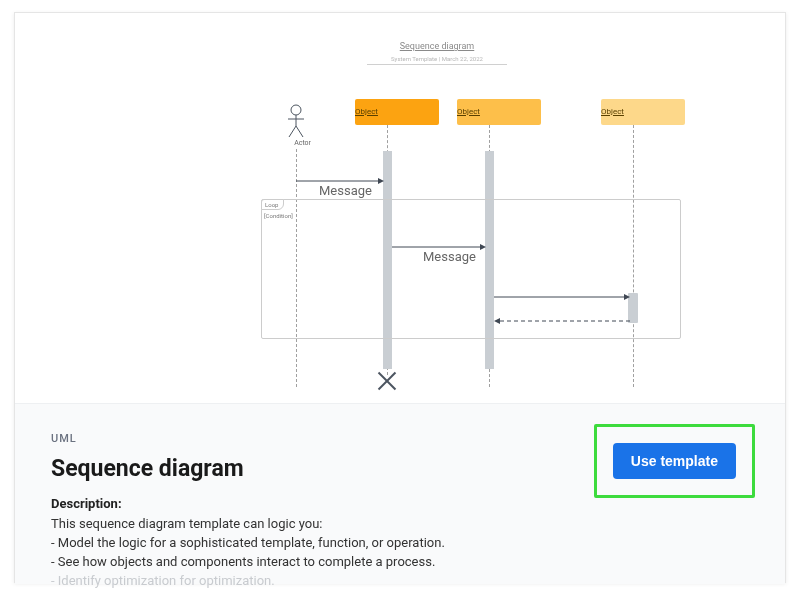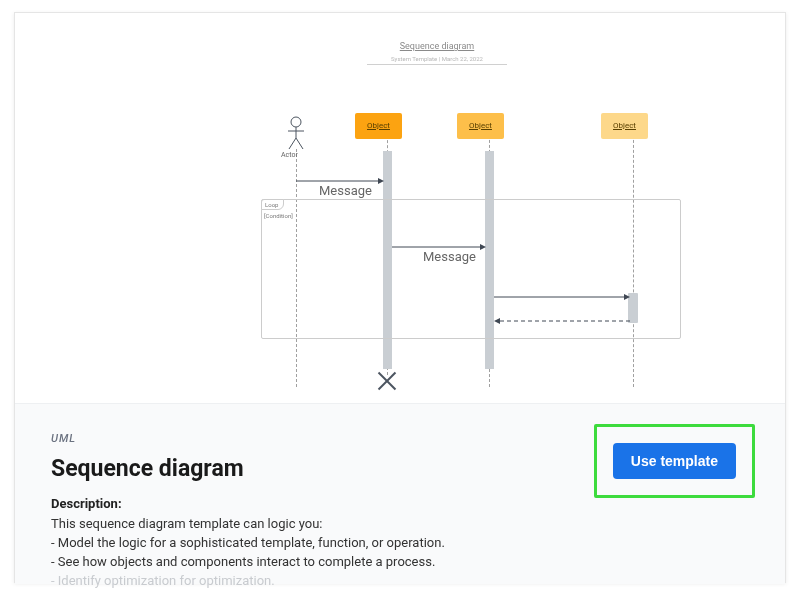--- a/index.html
+++ b/index.html
@@ -45,40 +45,38 @@
     left: 122px; top: 14px;
     width: 140px;
     text-align: center;
     font-size: 6px;
     color: #b8b8b8;
     border-bottom: 1px solid #d0d0d0;
     padding-bottom: 2px;
   }
   .actor {
     position: absolute;
-    left: 36px; top: 75px;
+    left: 36px; top: 63px;
     width: 30px;
-    text-align: left;
+    text-align: right;
   }
   .actor svg { display: block; margin: 0 auto; }
   .actor-label {
     font-size: 7px;
     color: #666;
     margin-top: 1px;
   }
   .obj {
     position: absolute;
-    width: 47px; height: 26px;
+    width: 84px; height: 26px;
     border-radius: 2px;
-    text-align: center;
     line-height: 26px;
     font-size: 8px;
     color: #5a4000;
     text-decoration: underline;
-    margin-top: 14px;
   }
   .obj1 { left: 110px; top: 58px; background: #fca311; }
   .obj2 { left: 212px; top: 58px; background: #fdbf4a; }
   .obj3 { left: 356px; top: 58px; background: #fdd88a; }
   .lifeline {
     position: absolute;
     border-left: 1px dashed #a0a0a0;
   }
   .bar {
     position: absolute;
@@ -138,21 +136,20 @@
     background: #f9fafb;
     border-top: 1px solid #eef0f2;
     padding: 28px 36px 0 36px;
   }
   .category {
     font-size: 11px;
     letter-spacing: 1px;
     color: #6b7280;
     margin-bottom: 10px;
     font-weight: 500;
-    font-style: italic;
   }
   .title {
     font-size: 23px;
     font-weight: 700;
     color: #1a1a1a;
     margin-bottom: 14px;
   }
   .desc-head {
     font-size: 13px;
     font-weight: 700;

